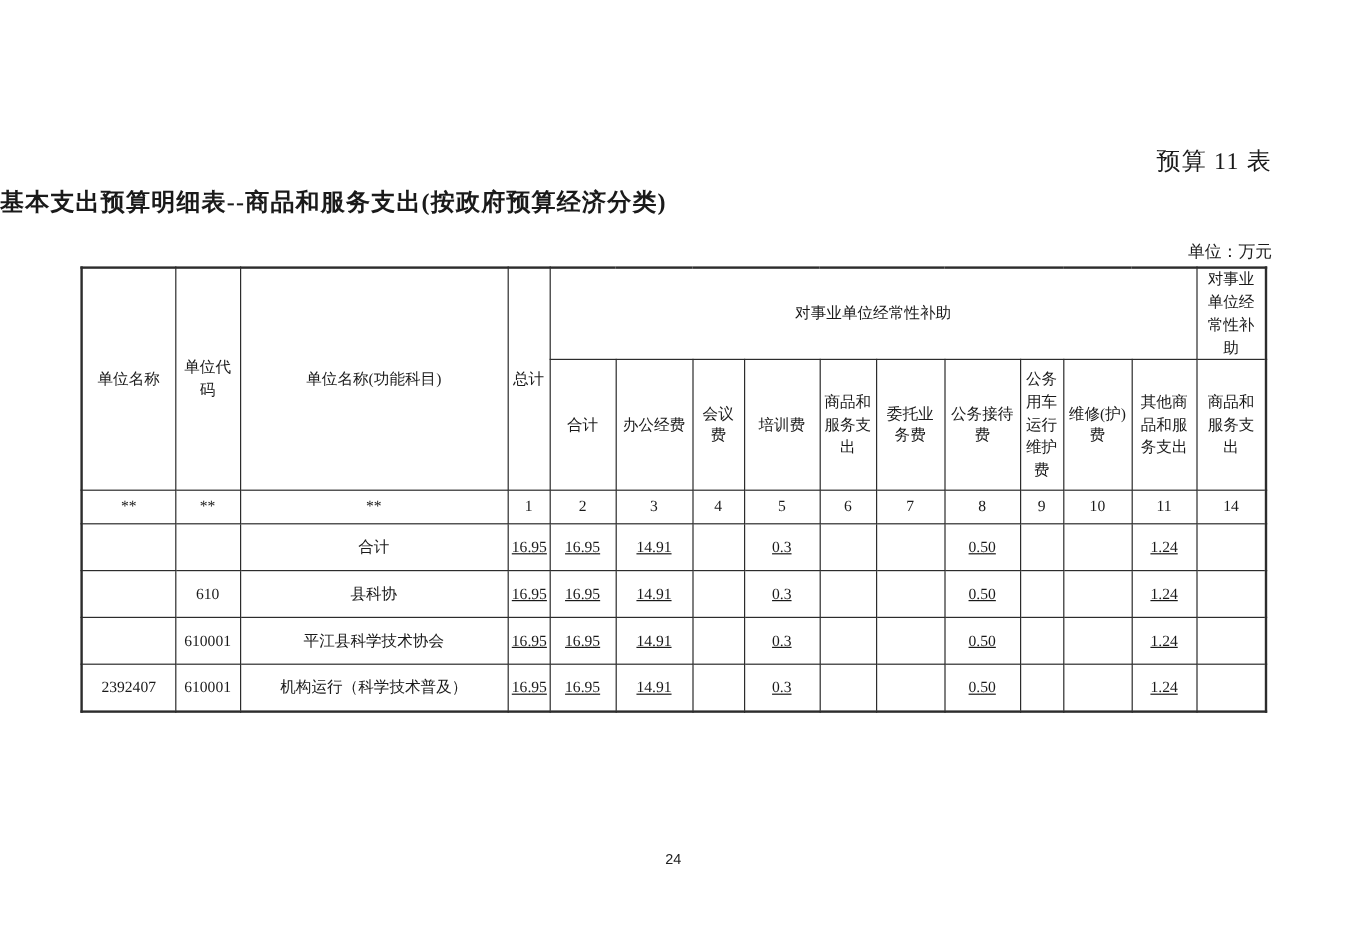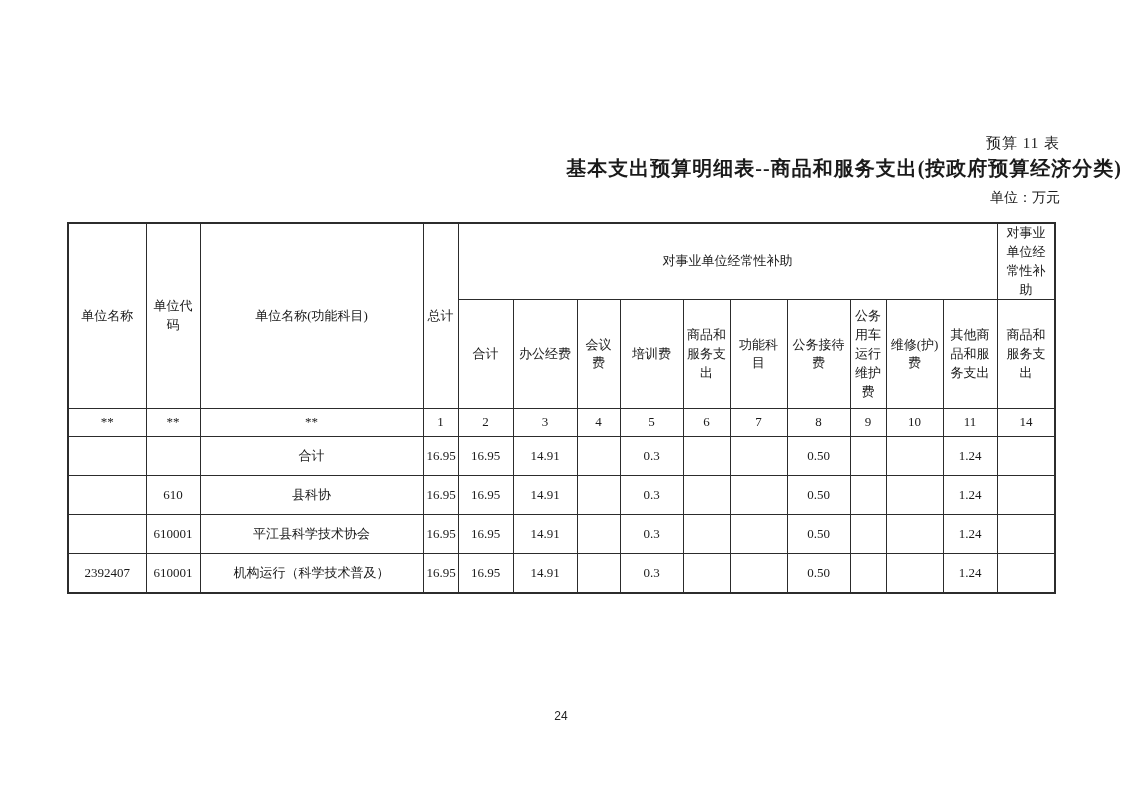--- a/index.html
+++ b/index.html
@@ -1,38 +1,38 @@
 <!DOCTYPE html>
 <html><head>
 <meta charset="utf-8">
 <style>
   html,body{margin:0;padding:0;}
   body{
     width:1122px;height:793px;background:#ffffff;position:relative;
     font-family:"Liberation Serif","DejaVu Serif",serif;color:#1a1a1a;
     overflow:hidden;
   }
-  .doc-label{position:absolute;top:134px;right:62px;font-size:15px;letter-spacing:1px;}
-  .title{position:absolute;top:155px;left:0;width:1122px;text-align:right;
+  .doc-label{position:absolute;top:121px;right:62px;font-size:20px;letter-spacing:1px;}
+  .title{position:absolute;top:155px;left:0;width:1122px;text-align:left;
     font-size:20px;font-weight:bold;letter-spacing:1px;}
-  .unit-note{position:absolute;top:189px;right:62px;font-size:14px;}
+  .unit-note{position:absolute;top:201px;right:62px;font-size:14px;}
   table.budget{
     position:absolute;top:222px;left:67px;width:988px;
     border-collapse:collapse;table-layout:fixed;
     border:2px solid #2c2c2c;
   }
   table.budget td{
     border:1px solid #2c2c2c;font-size:13px;text-align:center;
     vertical-align:middle;padding:0 3px;line-height:1.45;overflow:hidden;
   }
   tr.band1{height:66px;}
   tr.band2{height:109px;}
   tr.idx{height:28px;}
   tr.datarow{height:39px;}
-  td.num{text-align:right;}
+  td.num{text-align:right;text-decoration:underline;}
   td.name-l{text-align:left;}
   .page-num{position:absolute;top:709px;left:0;width:1122px;text-align:center;
     font-size:12px;font-family:"Liberation Sans","DejaVu Sans",sans-serif;color:#222;}
 </style>
 </head>
 <body>
 
 <div class="doc-label">预算 11 表</div>
 <div class="title">基本支出预算明细表--商品和服务支出(按政府预算经济分类)</div>
 <div class="unit-note">单位：万元</div>
@@ -63,21 +63,21 @@
     <td rowspan="2">总计</td>
     <td colspan="10">对事业单位经常性补助</td>
     <td>对事业单位经常性补助</td>
   </tr>
   <tr class="band2">
     <td>合计</td>
     <td>办公经费</td>
     <td>会议费</td>
     <td>培训费</td>
     <td>商品和服务支出</td>
-    <td>功能科目</td>
+    <td>委托业务费</td>
     <td>公务接待费</td>
     <td>公务用车运行维护费</td>
     <td>维修(护)费</td>
     <td>其他商品和服务支出</td>
     <td>商品和服务支出</td>
   </tr>
   <tr class="idx">
     <td>**</td>
     <td>**</td>
     <td>**</td>

